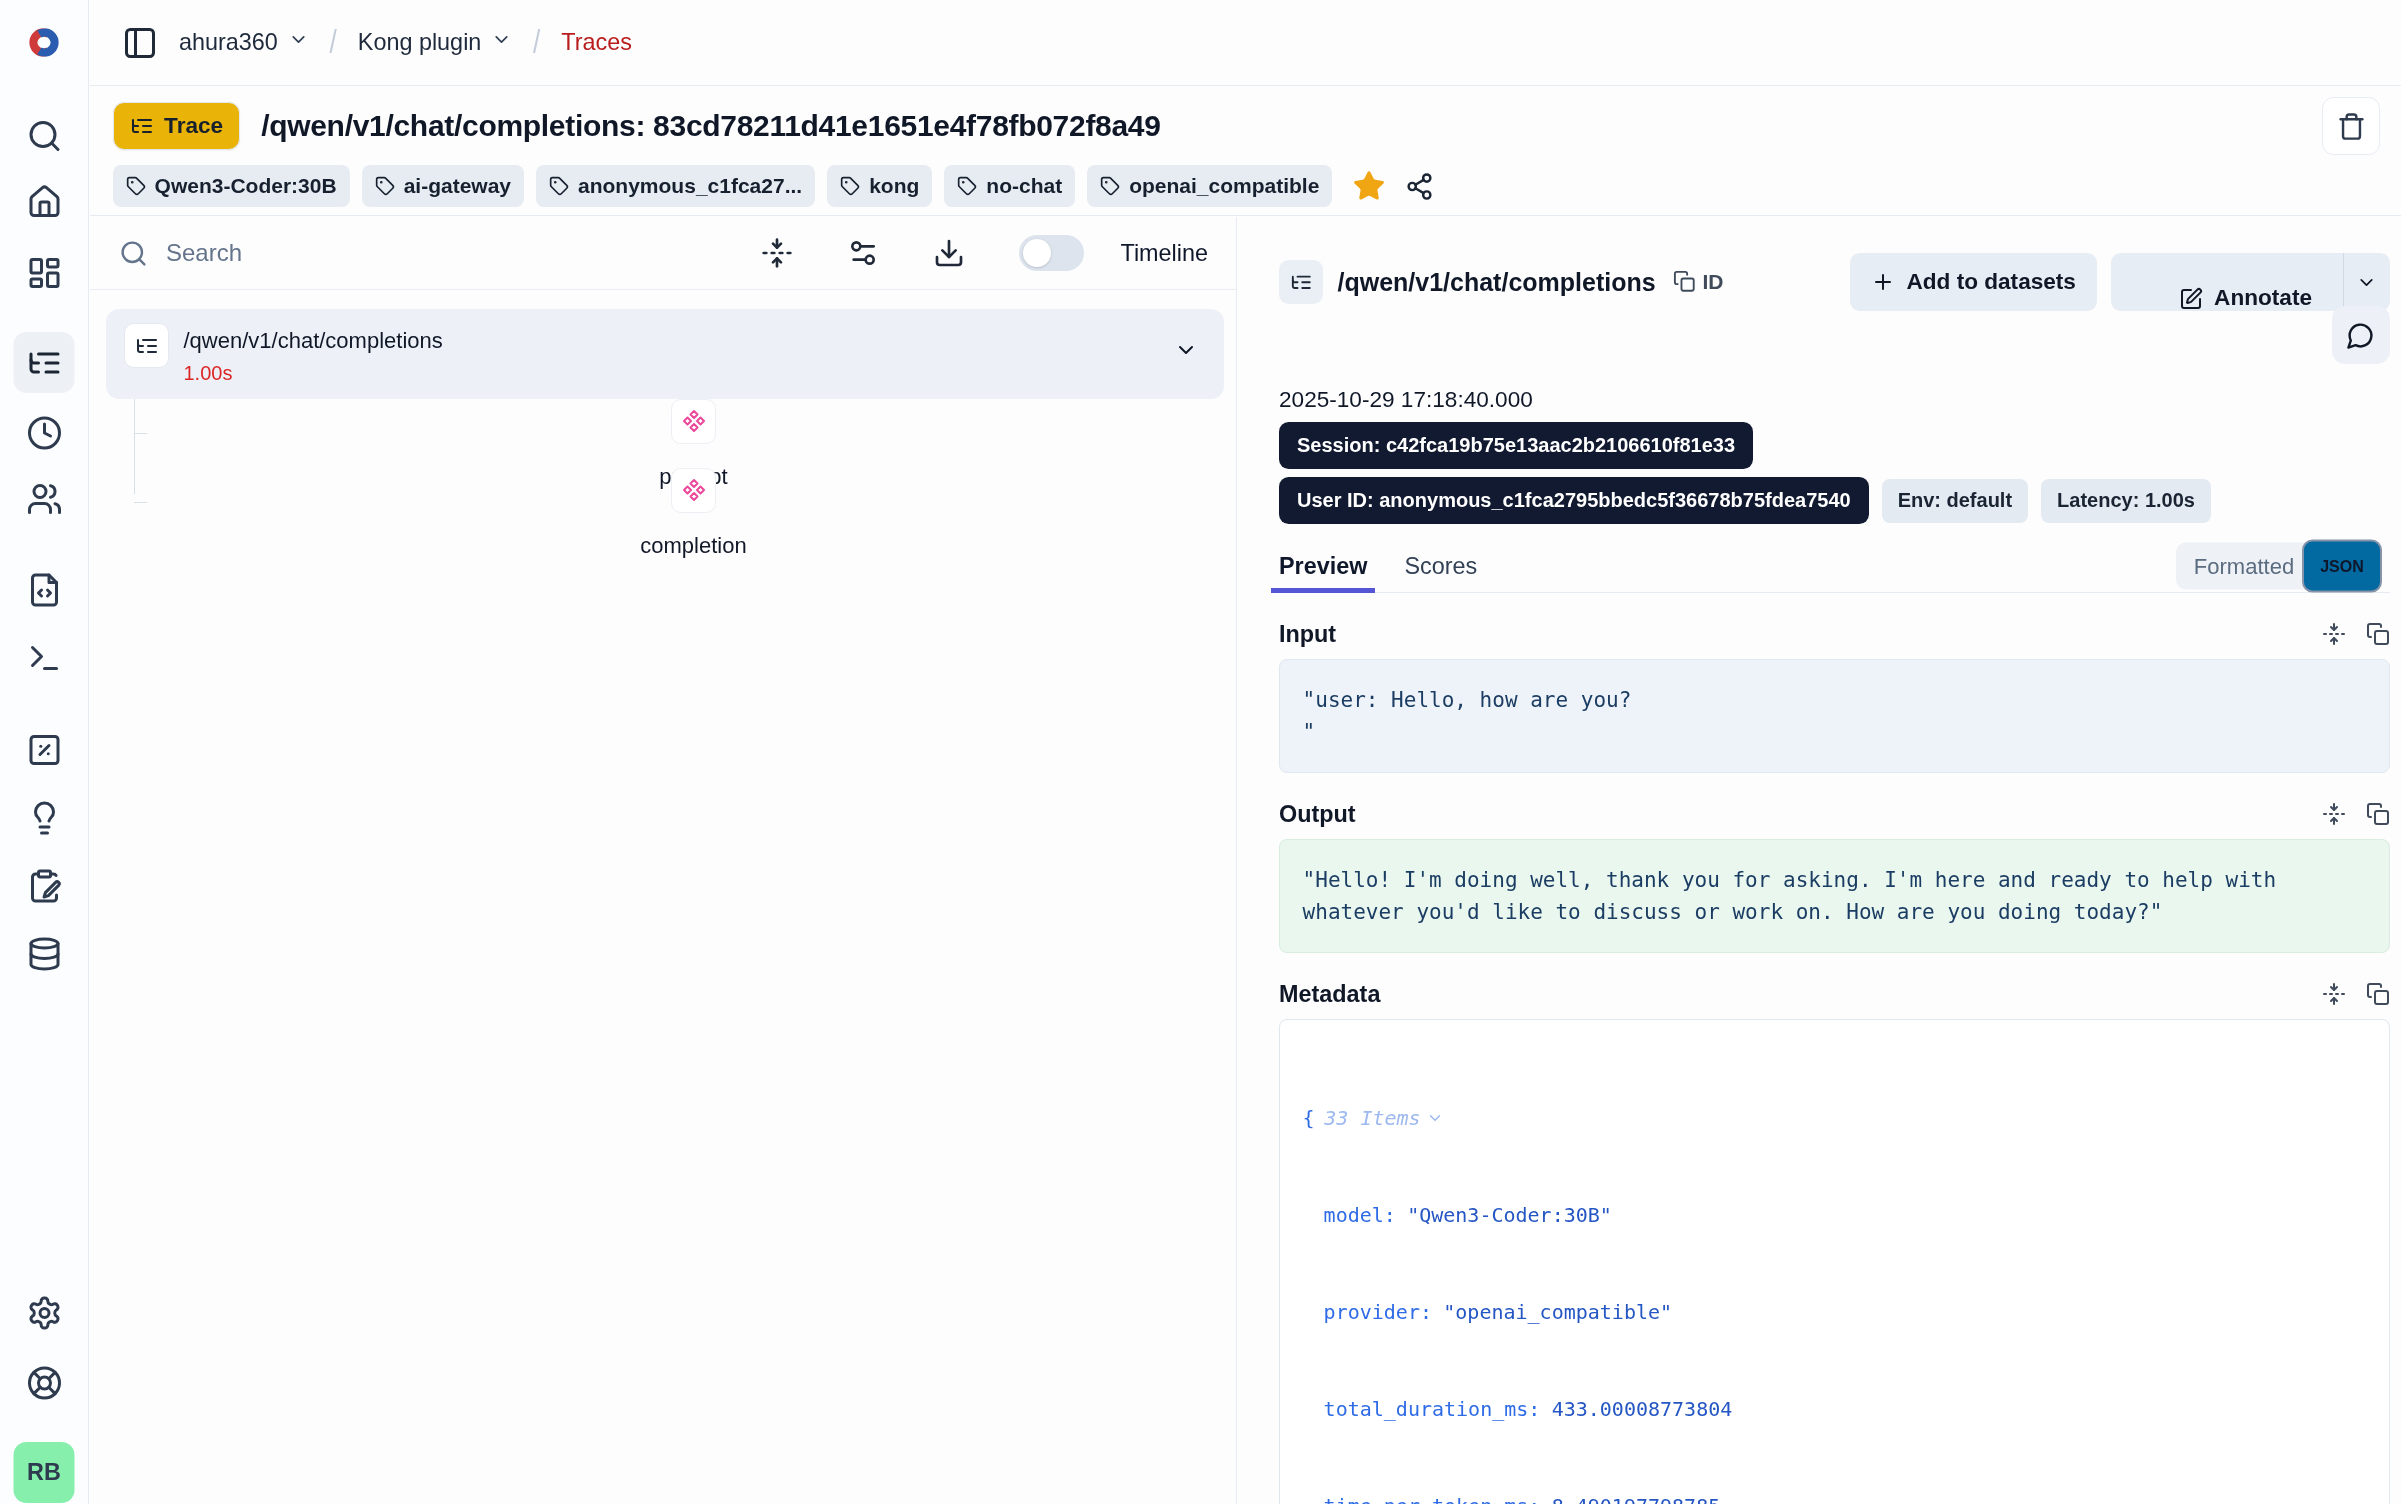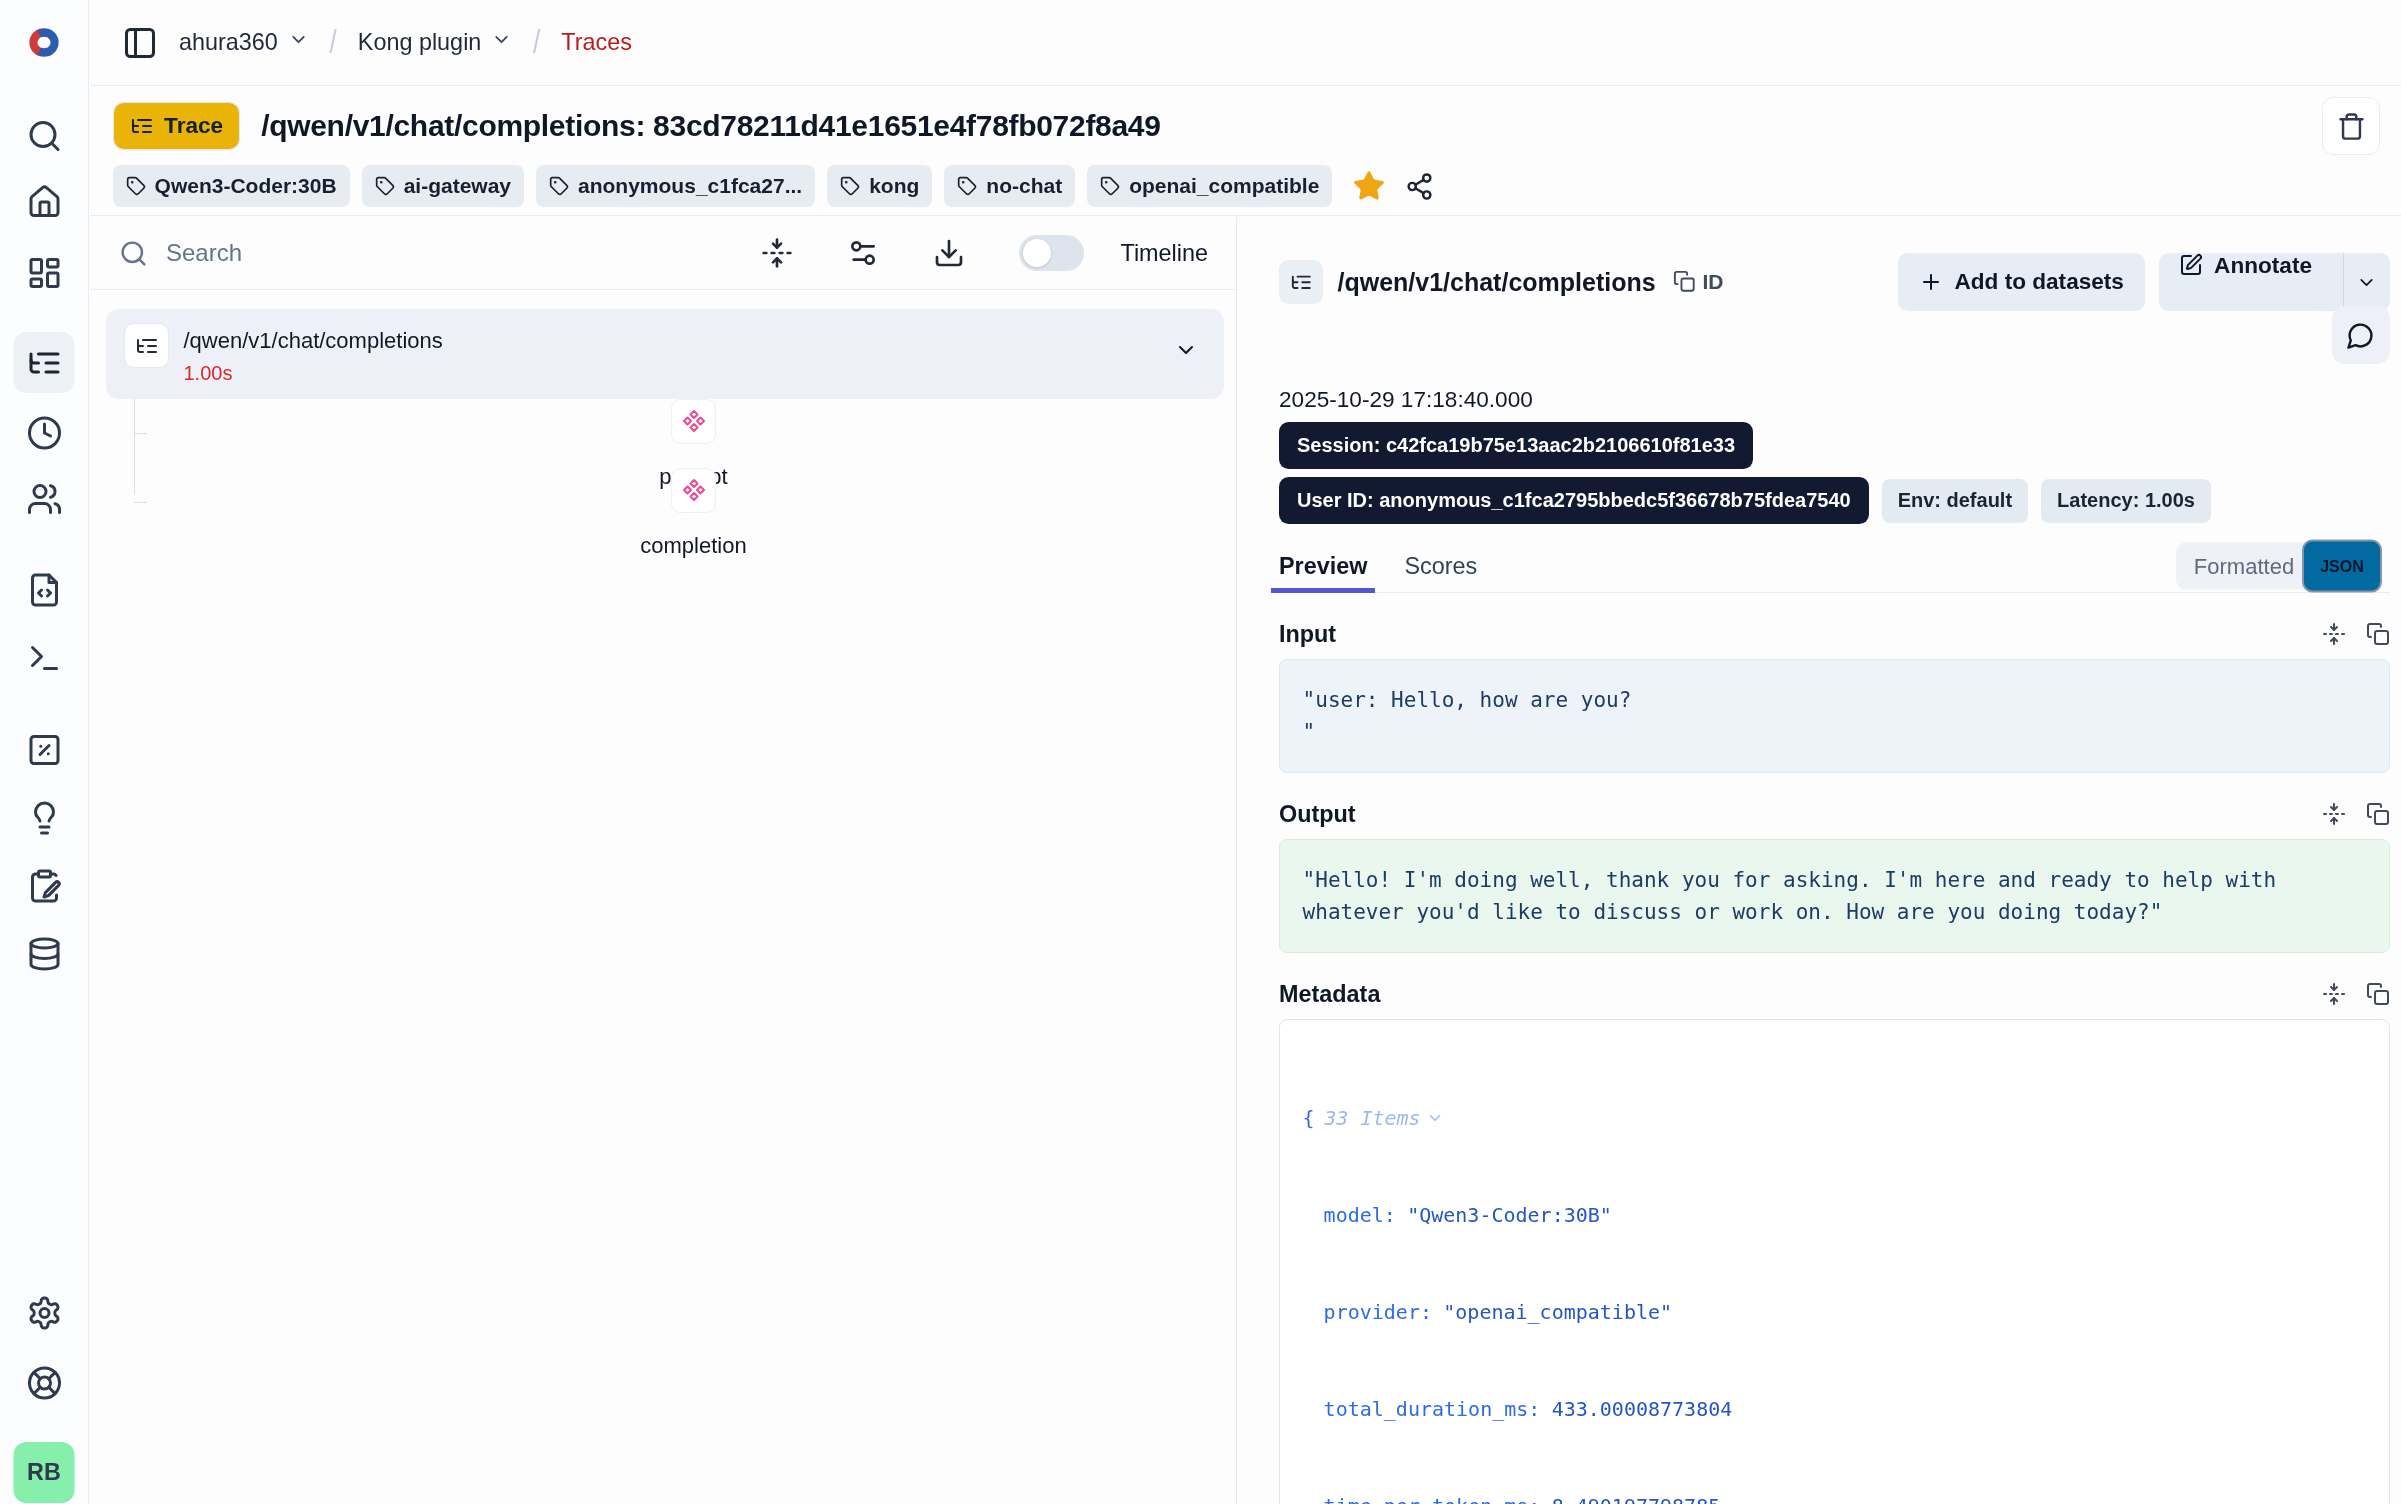--- a/index.html
+++ b/index.html
@@ -71,21 +71,21 @@
     background:#fdfdfe; padding:36px 11.3px 0 42px; overflow:hidden; }
   .obs-row { display:flex; align-items:center; gap:14.5px; }
   .obs-badge { width:44px; height:44px; border-radius:9.7px; background:#eaeff5; display:flex; align-items:center; justify-content:center; color:#1f2937; flex:none; }
   .obs-title { font-size:25px; font-weight:700; color:#101828; }
   .copy-id { display:flex; align-items:flex-start; gap:6.5px; color:#3f4a5a; margin-left:3.2px; }
   .id-label { font-size:21px; font-weight:600; color:#3f4a5a; }
   .obs-actions { margin-left:auto; display:flex; gap:14.5px; }
   .btn { height:58px; background:#e7edf4; border-radius:9.7px; display:flex; align-items:center; gap:11.3px;
     padding:0 21px; font-size:22.6px; font-weight:600; color:#101828; }
   .btn.split { padding:0; }
-  .btn.split .main { display:flex; align-items:flex-start; gap:11.3px; padding:0 19.4px; height:100%; }
+  .btn.split .main { display:flex; align-items:flex-end; gap:11.3px; padding:0 19.4px; height:100%;margin-left:48px; }
   .btn.split .caret { display:flex; align-items:center; justify-content:center; width:47px; height:100%; border-left:0.8px solid #cfd8e3; }
   .comment-row { display:flex; justify-content:flex-end; margin-top:-4.8px; }
   .comment-btn { width:58px; height:58px; background:#edf1f7; border-radius:13px; display:flex; align-items:center; justify-content:center; color:#101828; }
 
   .timestamp { margin-top:22.6px; font-size:22.6px; font-weight:500; color:#101828; }
   .badge-dark { display:inline-flex; align-items:center; height:47px; padding:0 18px; border-radius:9.7px;
     background:#111a30; color:#fff; font-size:20px; font-weight:600; }
   .badge-light { display:inline-flex; align-items:center; height:44px; padding:0 16px; border-radius:8px;
     background:#e4eaf2; color:#1a2433; font-size:20px; font-weight:600; }
   .badge-row1 { margin-top:9.7px; }

